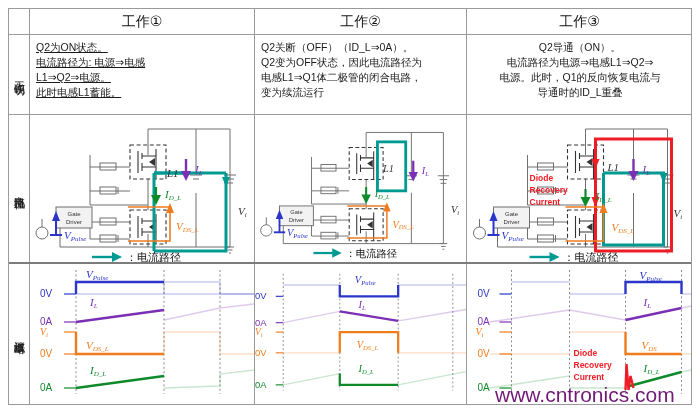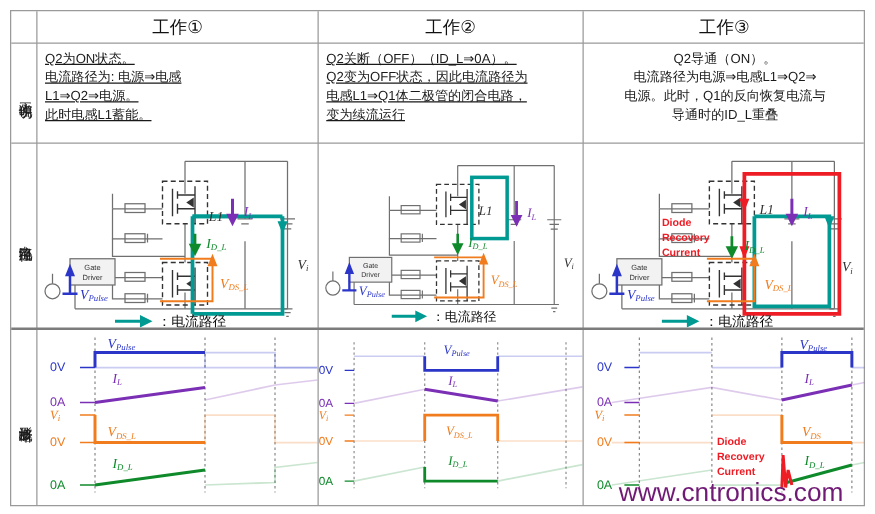--- a/index.html
+++ b/index.html
@@ -108,21 +108,21 @@
       <span>电流路径</span>
     </div>
     <div class="rowlabel" style="top:255px; height:140px;">
       <span>波形概略</span>
     </div>
 
     <div class="desc" style="left:21px; top:26px; width:224px; height:79px;text-decoration:underline;">Q2为ON状态。
 电流路径为: 电源⇒电感
 L1⇒Q2⇒电源。
 此时电感L1蓄能。</div>
-    <div class="desc" style="left:246px; top:26px; width:211px; height:79px;text-decoration:underline;">Q2关断（OFF）（ID_L⇒0A）。
+    <div class="desc" style="left:246px; top:26px; width:211px; height:79px;">Q2关断（OFF）（ID_L⇒0A）。
 Q2变为OFF状态，因此电流路径为
 电感L1⇒Q1体二极管的闭合电路，
 变为续流运行</div>
     <div class="desc" style="left:458px; top:26px; width:225px; height:79px;text-align:center;">Q2导通（ON）。
 电流路径为电源⇒电感L1⇒Q2⇒
 电源。此时，Q1的反向恢复电流与
 导通时的ID_L重叠</div>
 
     <div class="circuit" style="left:21px; top:106px;">
       <svg width="224" height="147" viewBox="0 0 224 147">

